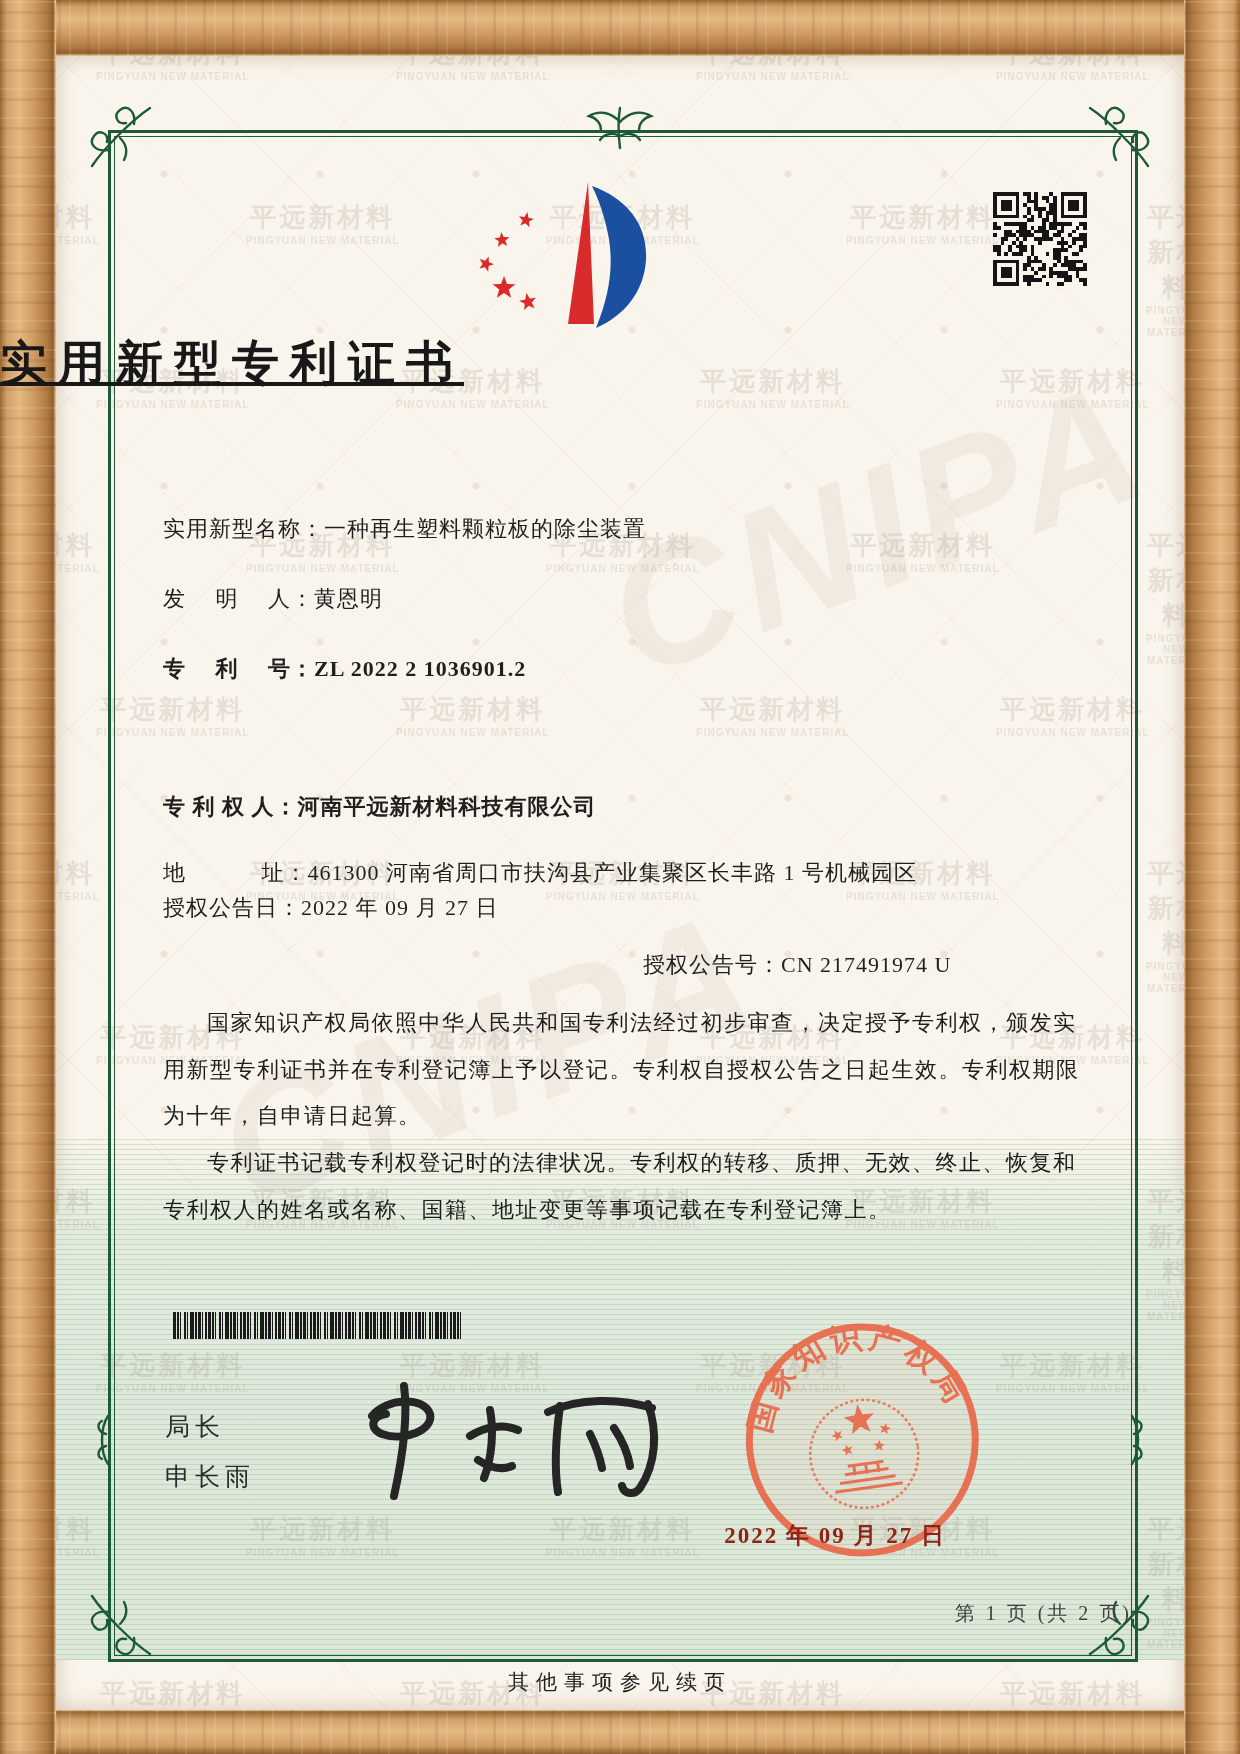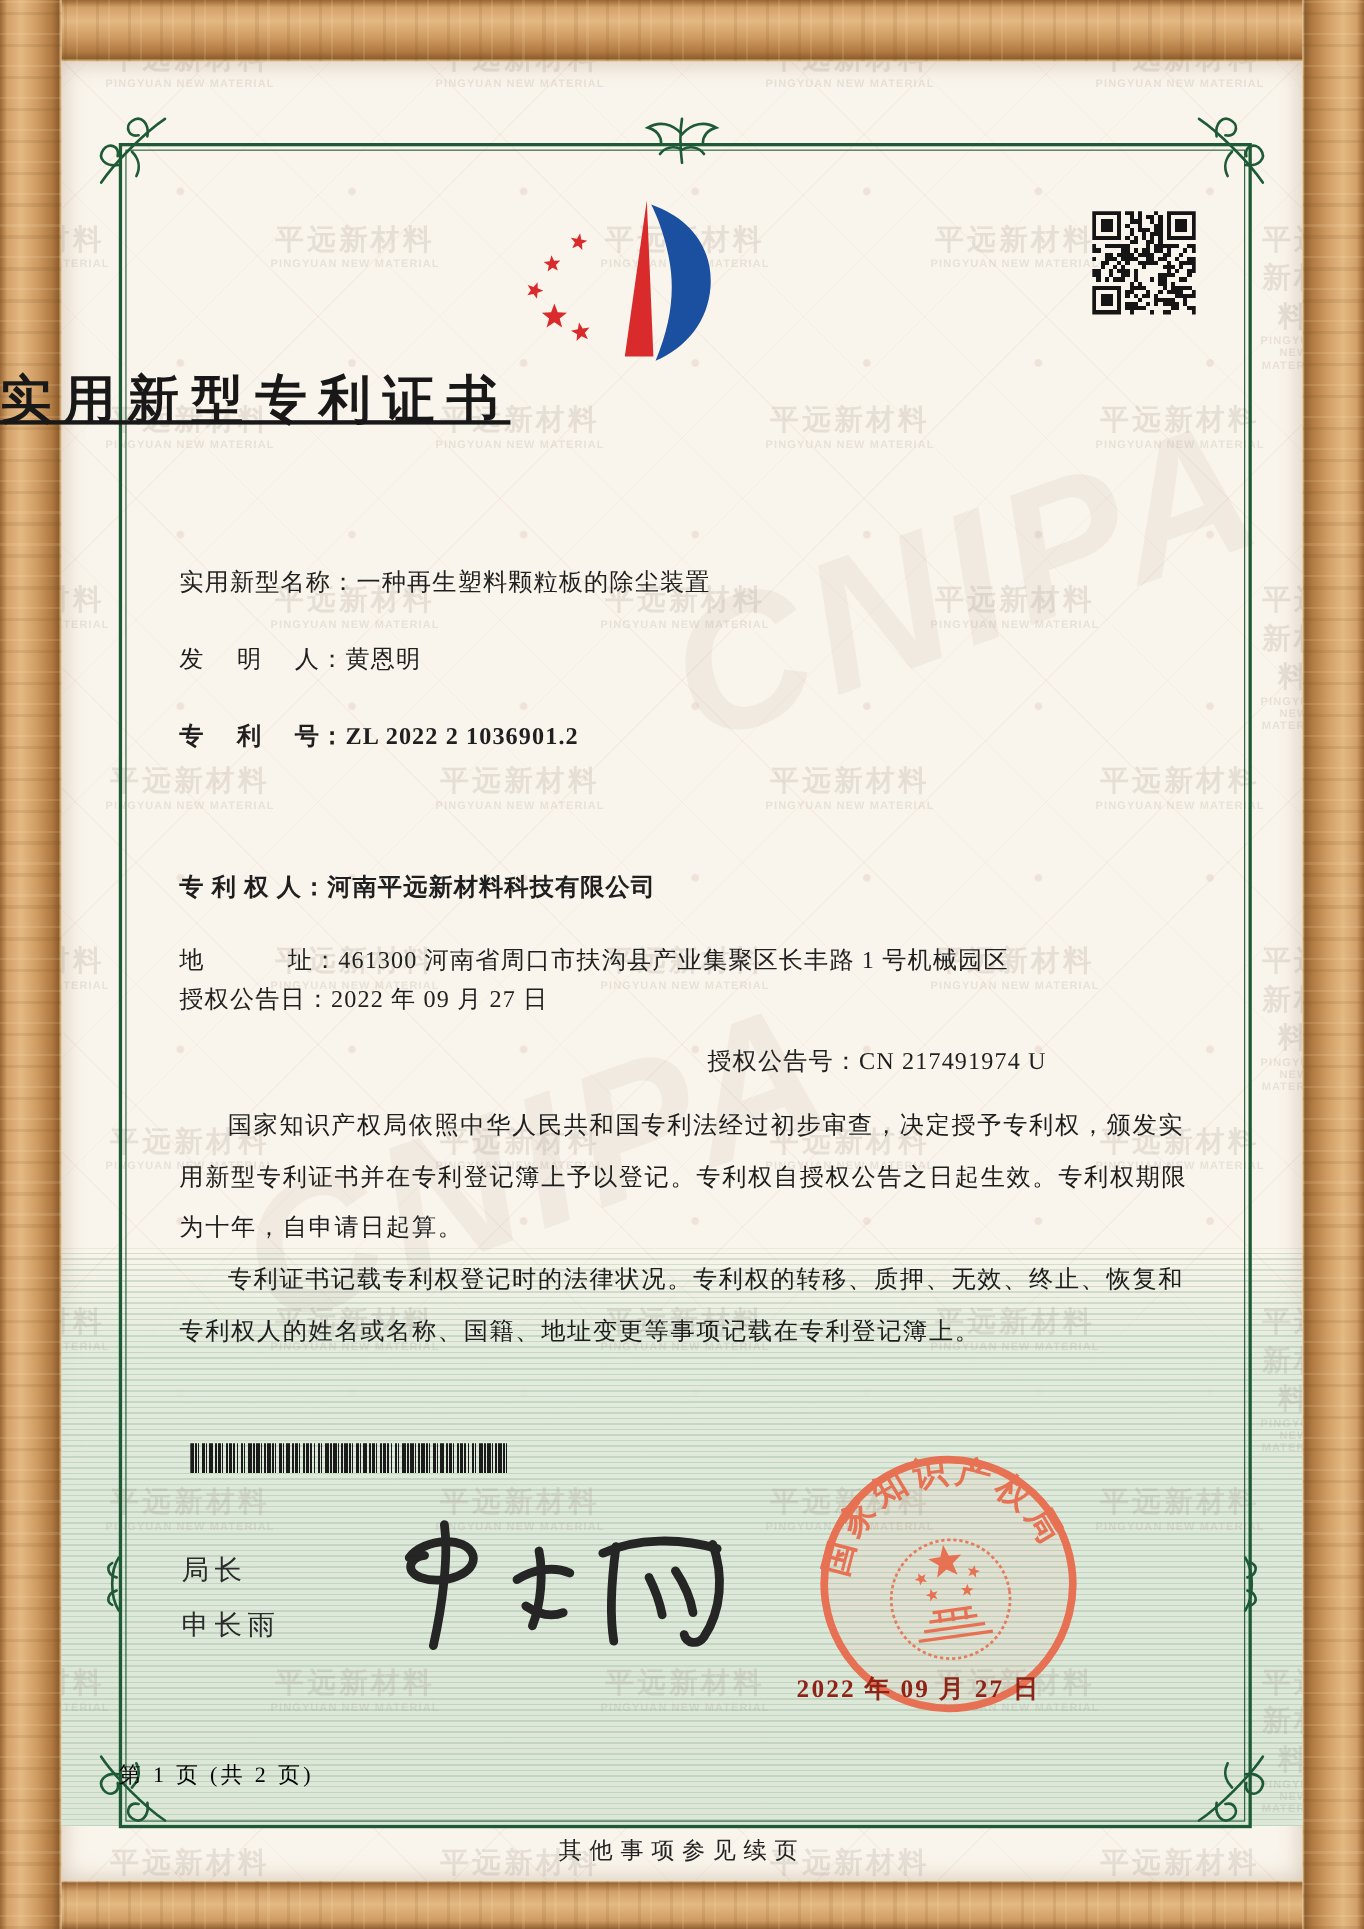--- a/index.html
+++ b/index.html
@@ -62,22 +62,22 @@
   .content{position:absolute;inset:0;z-index:6;color:#1f1f1f;}
   .certno{position:absolute;left:163px;top:192px;font-size:23px;letter-spacing:4px;color:#2c2c2c;}
   .title{position:absolute;left:0;width:1140px;top:332px;
       font-size:47px;font-weight:bold;letter-spacing:11px;color:#181818;text-decoration:underline;}
   .field{position:absolute;left:163px;font-size:22px;letter-spacing:1px;line-height:34px;}
   .flabel{white-space:pre;}
   .fvalue{white-space:pre-wrap;}
   .fvalue.wrap{display:inline-block;vertical-align:top;width:750px;white-space:normal;}
   .para{position:absolute;left:163px;width:918px;font-size:22px;line-height:46.5px;
       letter-spacing:1.5px;text-indent:2em;margin:0;color:#1d1d1d;}
-  .pageinfo{position:absolute;left:108px;width:1024px;top:1600px;text-align:left;
-      font-size:20px;letter-spacing:3px;color:#000000;}
+  .pageinfo{position:absolute;left:108px;width:1024px;top:1600px;text-align:right;
+      font-size:20px;letter-spacing:3px;color:#404040;}
   .note{position:absolute;left:0;width:1240px;top:1668px;text-align:center;
       font-size:21px;letter-spacing:7px;color:#222;}
   .signer{position:absolute;left:165px;font-size:25px;letter-spacing:5px;
       font-family:Liberation Sans, sans-serif;color:#2b2b2b;}
 
   
   .seal{position:absolute;left:740px;top:1316px;width:244px;height:244px;z-index:8;
       transform:rotate(-8deg);opacity:.93;}
   .seal-date{position:absolute;left:690px;top:1520px;width:290px;text-align:center;z-index:9;
       font-size:23px;font-weight:bold;letter-spacing:2px;color:#8e2317;}

